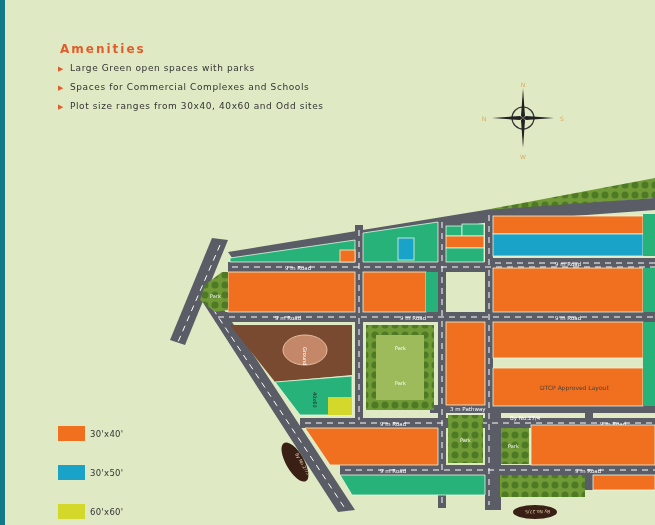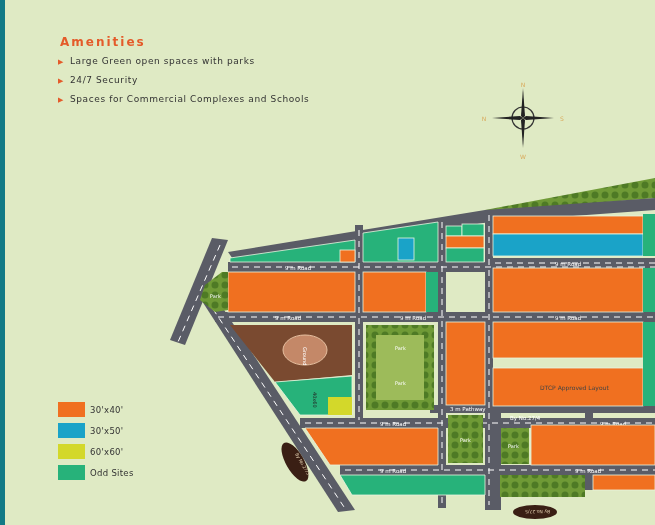--- a/index.html
+++ b/index.html
@@ -1,40 +1,40 @@
 <!DOCTYPE html>
 <html><head>
 <meta charset="utf-8">
 <style>
   html, body { margin:0; padding:0; }
   body { width:655px; height:525px; position:relative; overflow:hidden; background:#dfeac4; font-family:"DejaVu Sans", sans-serif; }
   .leftbar { position:absolute; left:0; top:0; width:5px; height:525px; background:#127a86; }
-  .amen { position:absolute; left:58px; top:35px; }
+  .amen { position:absolute; left:58px; top:42px; }
   .amen h2 { margin:0 0 3px 2px; font-size:12px; letter-spacing:2px; color:#e45b2a; font-weight:bold; }
   .amen ul { list-style:none; margin:0; padding:0; }
   .amen li { font-size:9px; line-height:18px; color:#333; letter-spacing:0.6px; white-space:nowrap; }
   .amen li .bul { color:#e45b2a; font-size:7px; margin-right:6px; display:inline-block; }
   .legend { position:absolute; left:58px; top:402px; }
-  .lg { display:flex; align-items:center; height:15px; margin-bottom:6px; }
+  .lg { display:flex; align-items:center; height:15px; margin-bottom:6px;margin-top:24px; }
   .sw { width:27px; height:15px; margin-right:5px; }
   .lg span.t { font-size:8.5px; color:#333; letter-spacing:0.3px; }
   svg.map { position:absolute; left:0; top:0; }
   .compass { position:absolute; left:480px; top:80px; width:90px; height:85px; }
 </style>
 </head>
 <body>
 
 <div class="leftbar"></div>
 
 <div class="amen">
   <h2>Amenities</h2>
   <ul>
     <li><span class="bul">▶</span><span>Large Green open spaces with parks</span></li>
-    <li><span class="bul">▶</span><span>24/7 Security</span></li>
     <li><span class="bul">▶</span><span>Spaces for Commercial Complexes and Schools</span></li>
+    <li><span class="bul">▶</span><span>Plot size ranges from 30x40, 40x60 and Odd sites</span></li>
   </ul>
 </div>
 
 <svg class="compass" viewBox="0 0 90 85">
   <circle cx="43" cy="38" r="11" fill="none" stroke="#333" stroke-width="1.2"></circle>
   <polygon points="43,8 45,36 43,38 41,36" fill="#222"></polygon>
   <polygon points="43,68 45,40 43,38 41,40" fill="#222"></polygon>
   <polygon points="12,38 40,36 43,38 40,40" fill="#222"></polygon>
   <polygon points="74,38 46,36 43,38 46,40" fill="#222"></polygon>
   <text x="43" y="7" font-size="6" fill="#d9a95a" text-anchor="middle">N</text>

